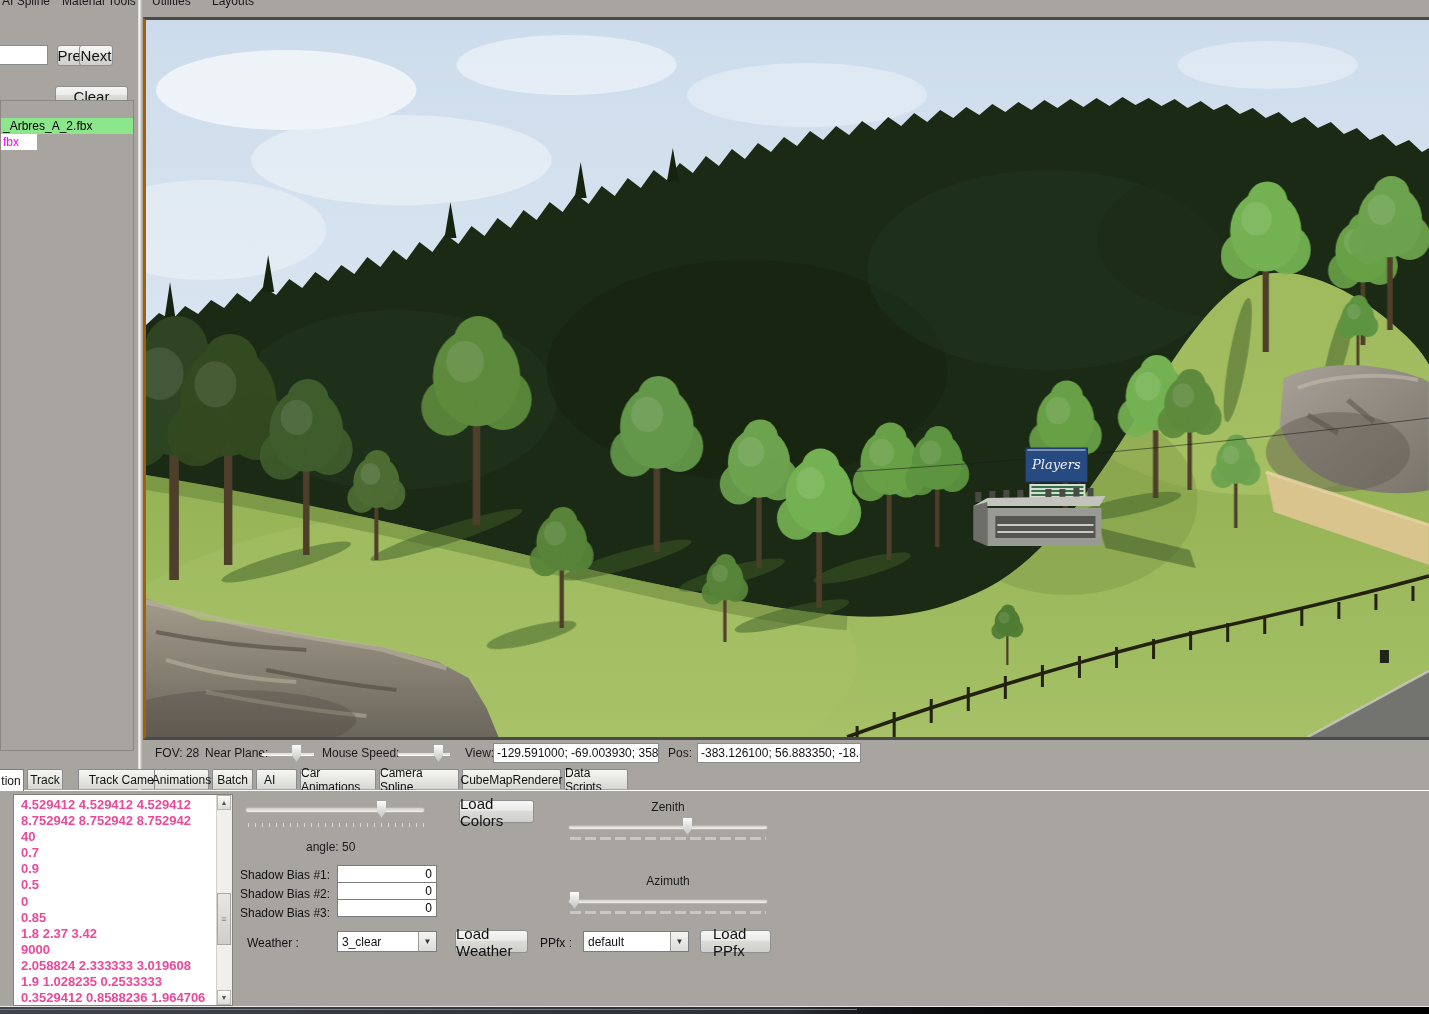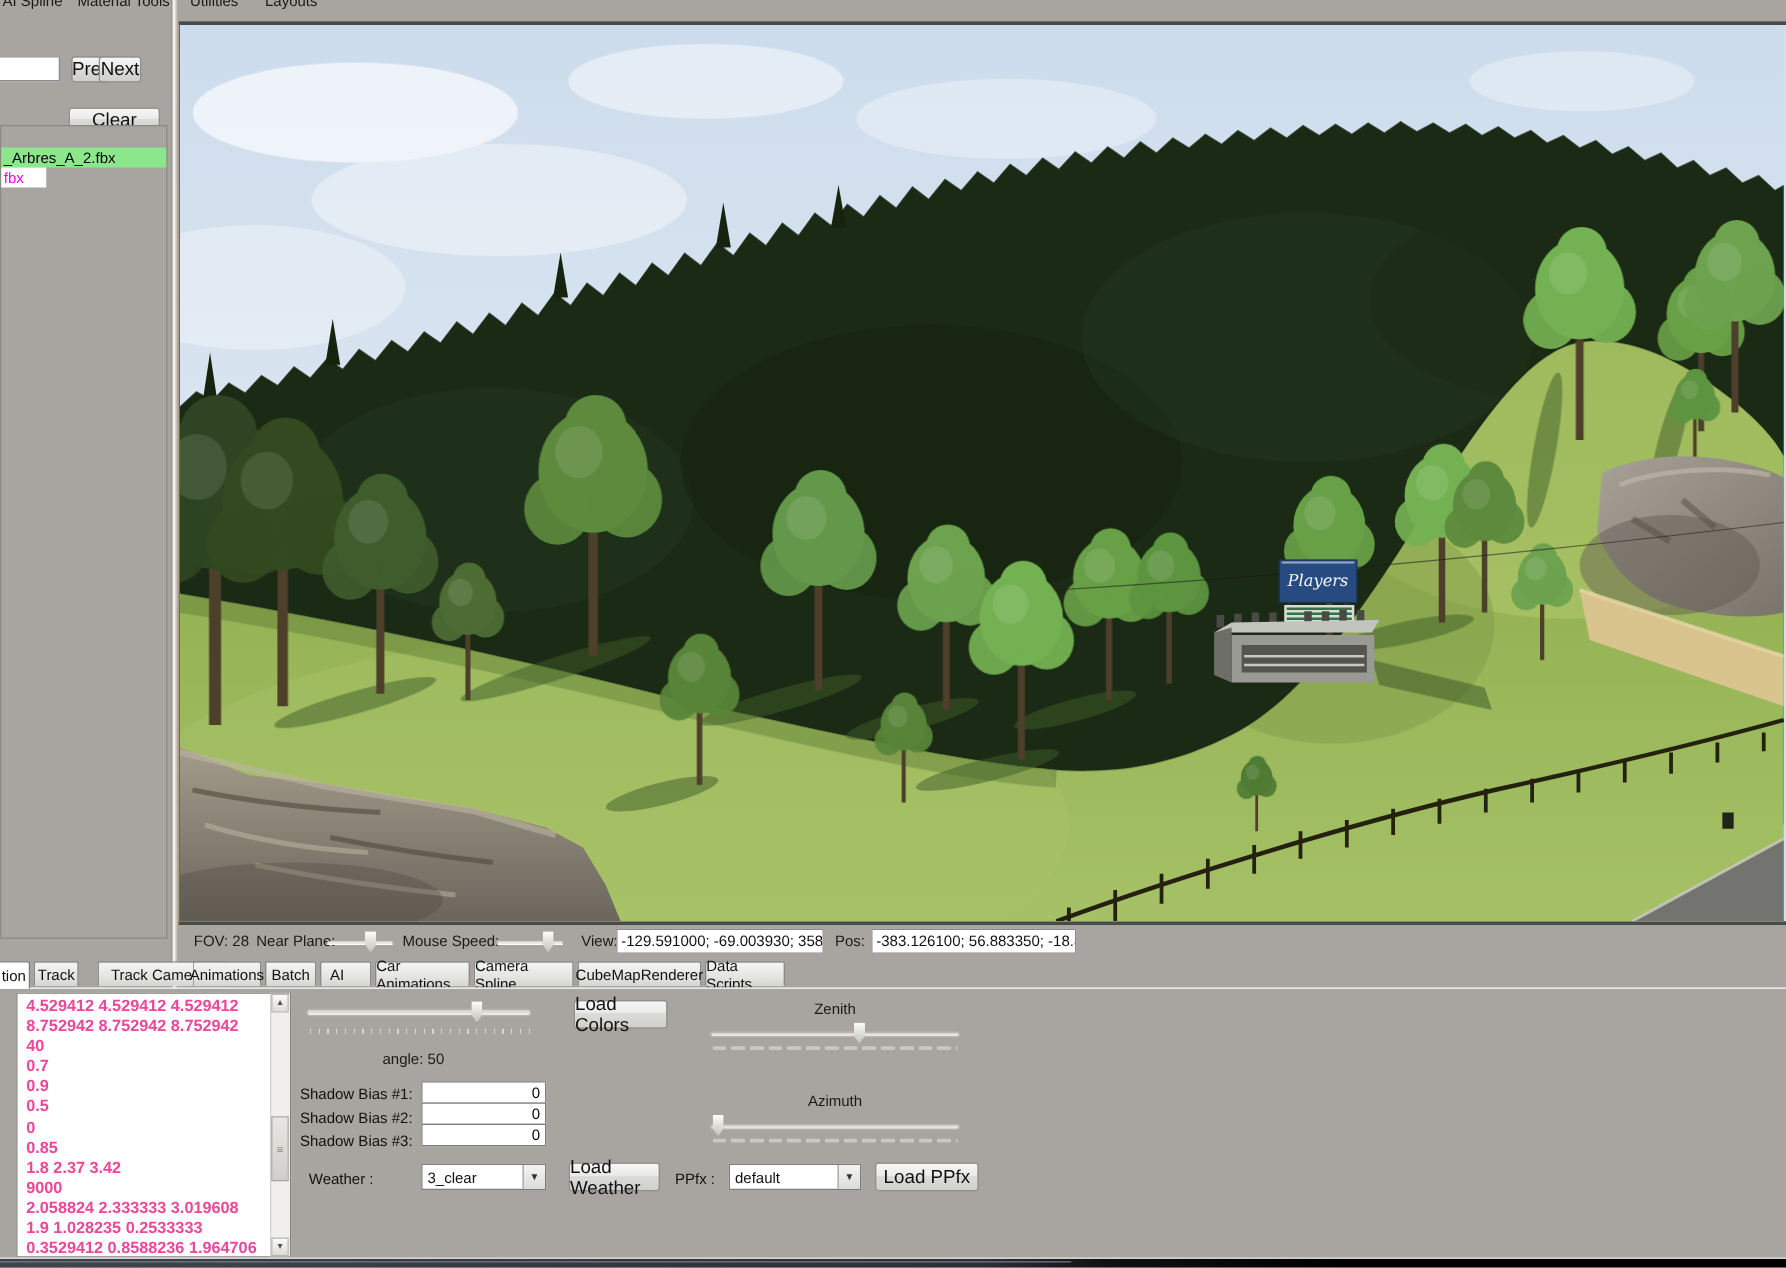--- a/index.html
+++ b/index.html
@@ -30,22 +30,22 @@
   .combo .val{flex:1;padding:0 4px;white-space:nowrap;overflow:hidden;}
   .combo .arrowbox{width:17px;align-self:stretch;border-left:1px solid #9a9a96;
          background:linear-gradient(#f4f4f2,#dcdcd8);display:flex;align-items:center;justify-content:center;
          font-size:8px;color:#333;}
   
   .lp-list{position:absolute;left:0;top:100px;width:134px;height:651px;border:1px solid #8a8880;
            box-sizing:border-box;background:#a8a5a0;}
   .lp-item{height:16px;line-height:16px;padding-left:2px;font-size:12px;white-space:nowrap;overflow:hidden;}
   
   .vp{position:absolute;left:143px;top:17px;width:1286px;height:723px;
-      border-left:1px solid #a16207;border-top:3px solid #4a4a48;border-bottom:3px solid #4a4a48;
-      box-sizing:border-box;background:#cfe0ef;}
+      border-left:3px solid #a16207;border-top:3px solid #4a4a48;border-bottom:3px solid #4a4a48;
+      box-sizing:border-box;background:#cfe0ef;text-align:right;}
   
   .stat{position:absolute;font-size:12px;color:#1a1a1a;white-space:nowrap;}
   
   .tabs{position:absolute;left:0;top:769px;height:22px;width:100%;}
   .tab{position:absolute;top:0;height:20px;border:1px solid #888a8c;border-bottom:none;
        border-radius:2px 2px 0 0;background:linear-gradient(#f5f5f3,#e4e4e0 60%,#d6d6d1);
        display:flex;align-items:center;justify-content:center;font-size:12px;box-sizing:border-box;}
   .tab.active{background:#fff;height:22px;border-color:#7a7d80;z-index:2;}
   .tabpage{position:absolute;left:0;top:790px;width:1429px;height:216px;background:#a8a5a0;
        border-top:1px solid #fff;}
@@ -359,19 +359,19 @@
       <span class="arrowbox">▼</span>
     </div>
     <div class="btn" style="left:455px;top:139px;width:73px;height:23px;">
       <span>Load Weather</span>
     </div>
     <label class="flabel" style="left:540px;top:145px;width:38px;">PPfx :</label>
     <div class="combo" style="left:583px;top:140px;width:106px;height:21px;">
       <span class="val">default</span>
       <span class="arrowbox">▼</span>
     </div>
-    <div class="btn" style="left:700px;top:139px;width:83px;height:23px;">
+    <div class="btn" style="left:700px;top:139px;width:71px;height:23px;padding-left:12px;">
       <span>Load PPfx</span>
     </div>
   </div>
 
   <div class="bottomstrip"></div>
 </div>
 
 </body></html>

